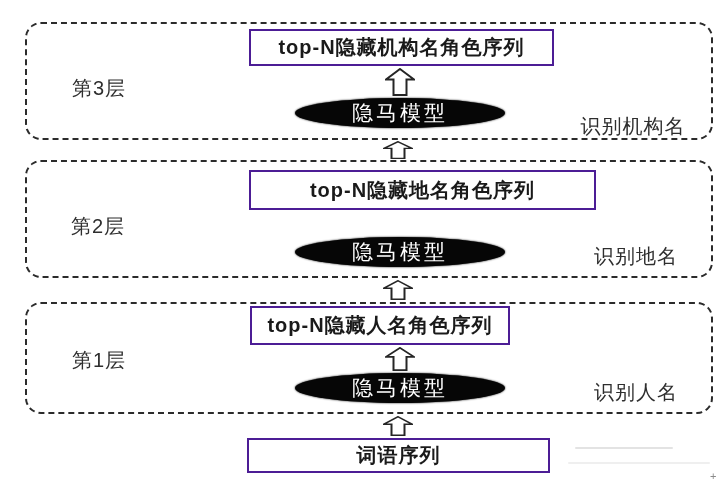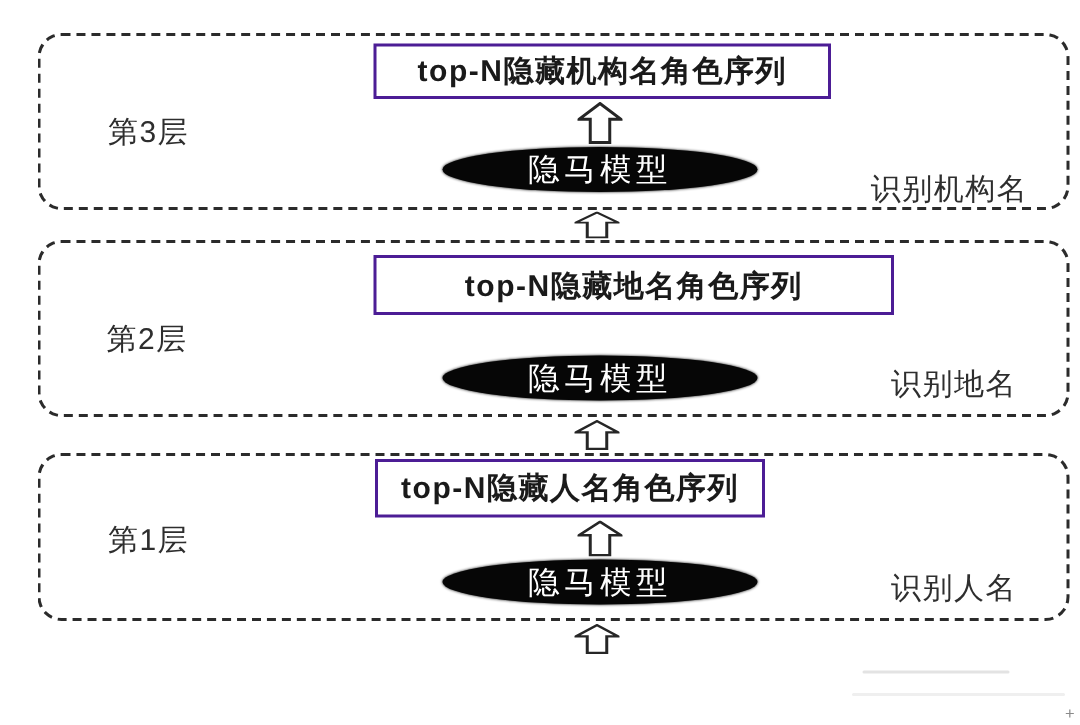--- a/index.html
+++ b/index.html
@@ -137,20 +137,21 @@
       <polygon points="15,1 29,11.5 21.5,11.5 21.5,27 8.5,27 8.5,11.5 1,11.5"></polygon>
     </svg>
     <div class="hmm-ellipse">隐马模型</div>
     <span class="task-label">识别人名</span>
   </section>
 
   <svg class="arrow arrow-gap-input" viewBox="0 0 30 28" preserveAspectRatio="none" aria-hidden="true">
     <polygon points="15,1 29,11.5 21.5,11.5 21.5,27 8.5,27 8.5,11.5 1,11.5"></polygon>
   </svg>
 
+  <div class="seq-box input-box">词语序列</div>
 
   <div>
     <div class="wm-line wm-line-a"></div>
     <div class="wm-line wm-line-b"></div>
     <span class="wm-plus">+</span>
   </div>
 
 </div>
 
 </body></html>

